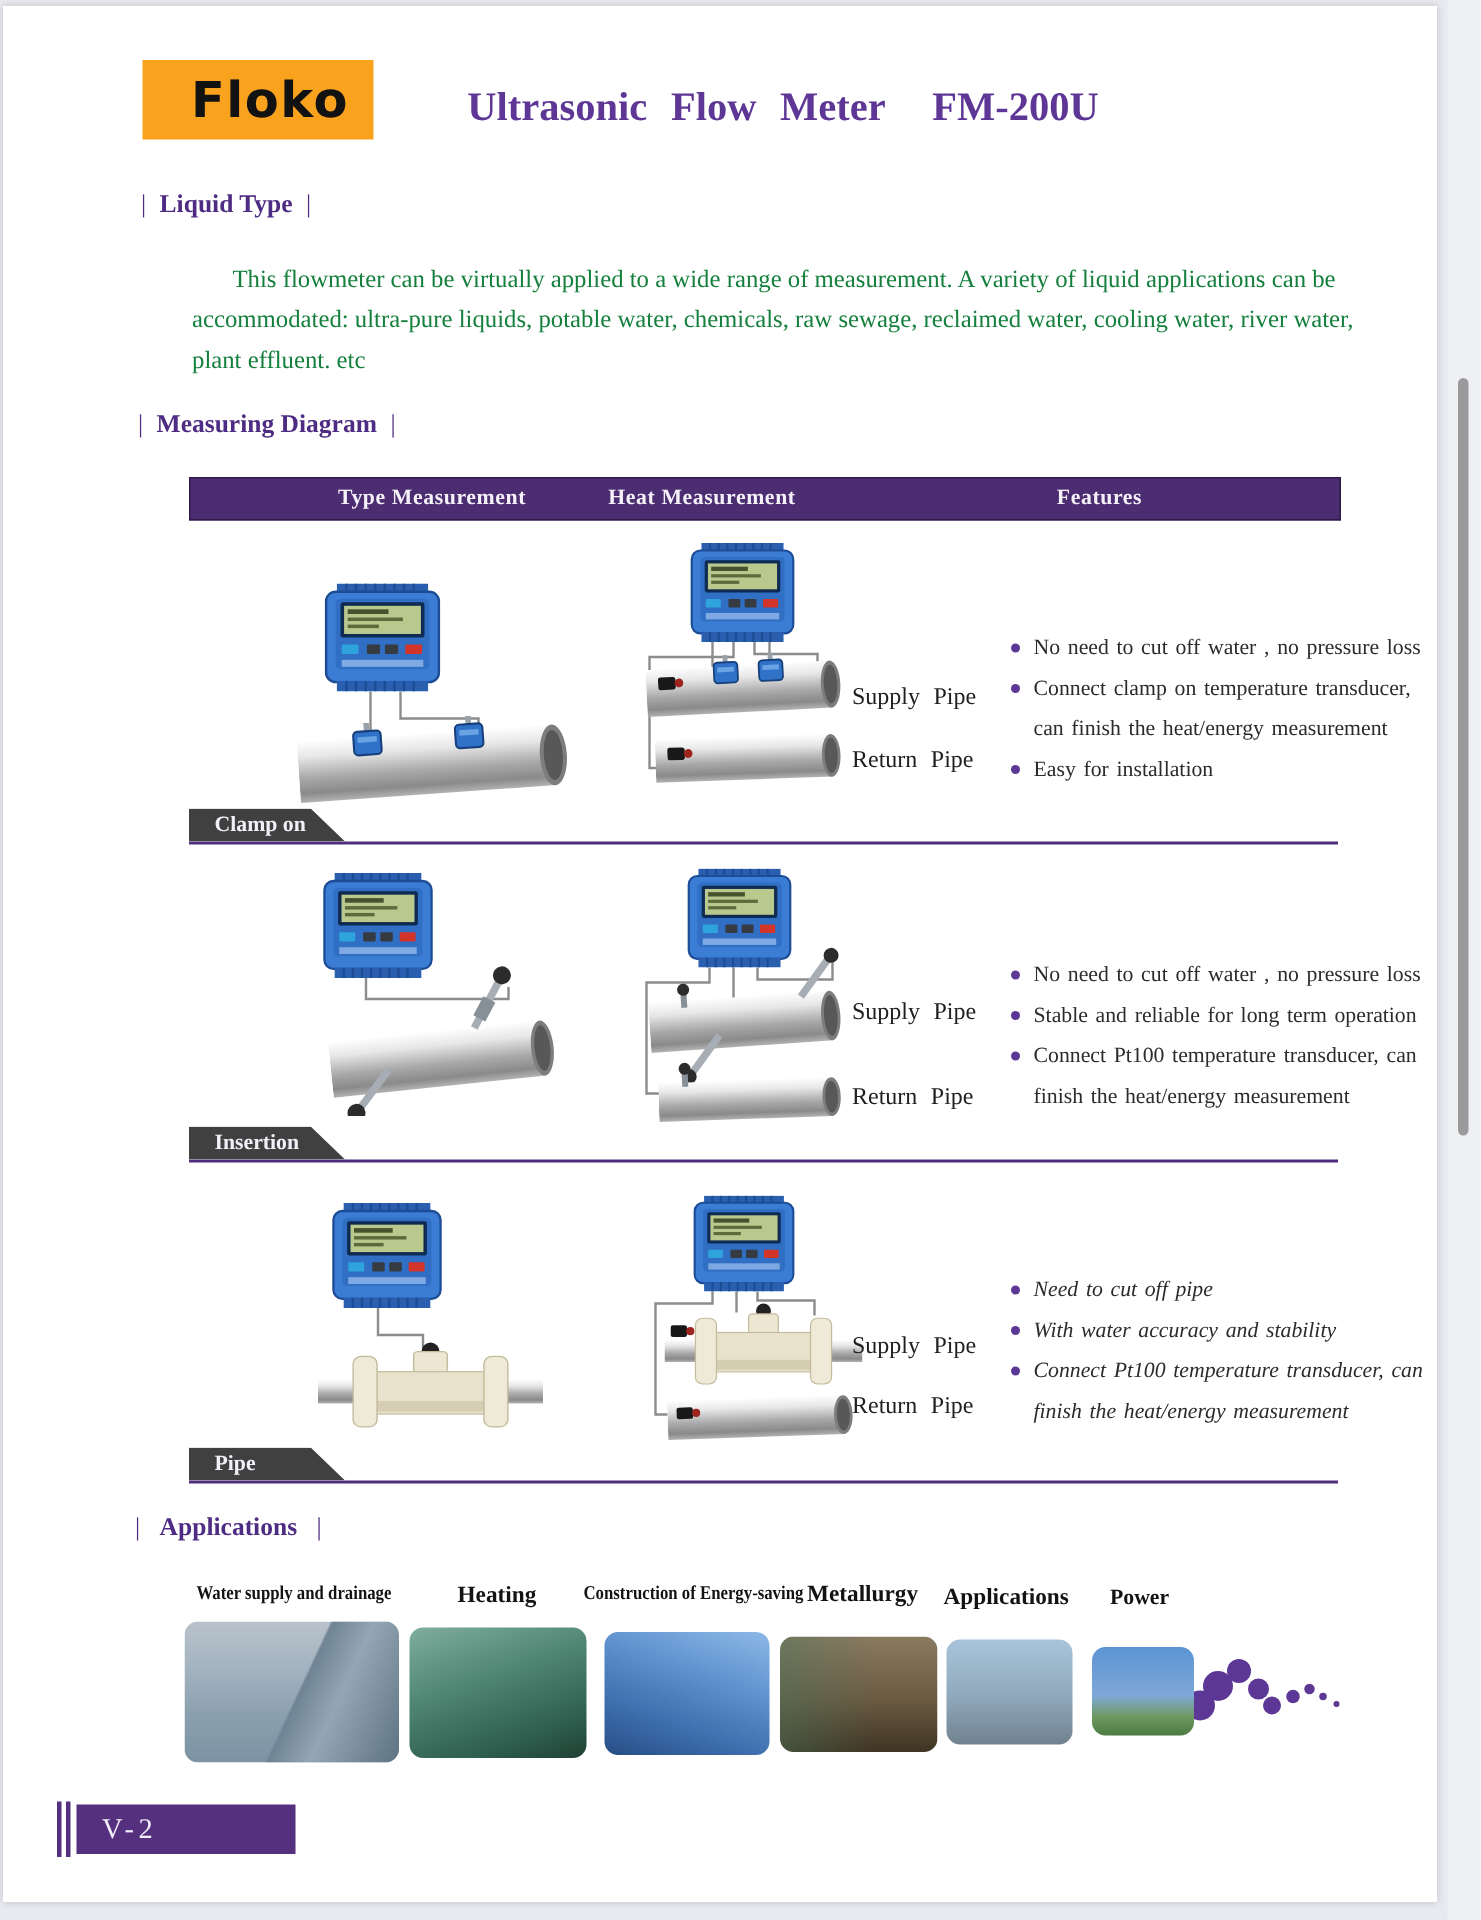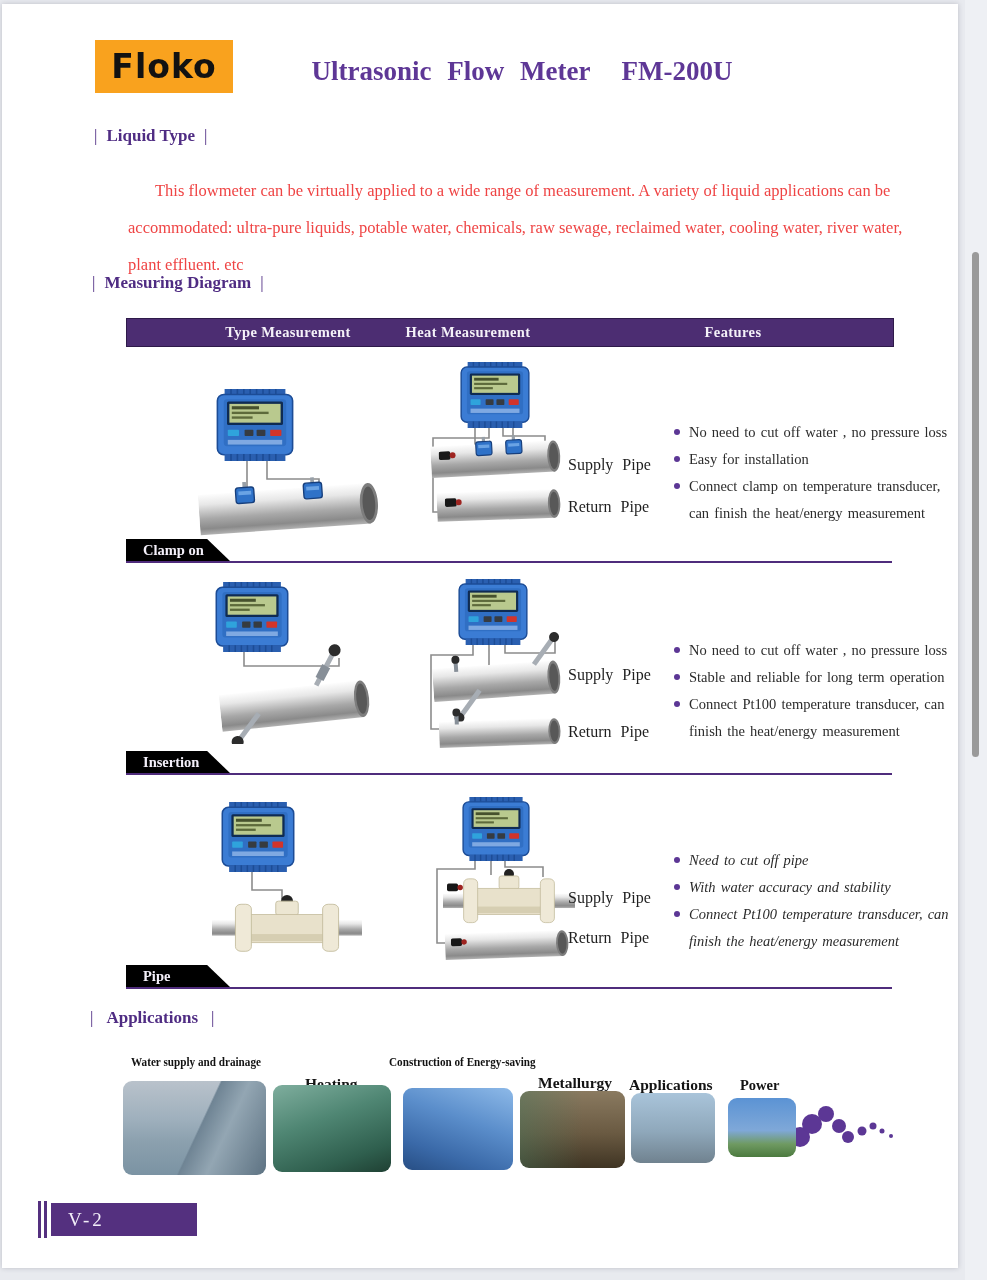--- a/index.html
+++ b/index.html
@@ -8,39 +8,39 @@
     background:#e8eaef;
     font-family:"Liberation Serif",serif;
   }
   .page{
     position:absolute;left:2px;top:4px;width:956px;height:1264px;
     background:#ffffff;box-shadow:0 0 5px rgba(40,40,60,.22);
   }
   
   .logo{
     position:absolute;left:93px;top:36px;width:138px;height:53px;
-    background:#F9A21E;display:flex;align-items:center;justify-content:center;
+    background:#F9A21E;display:flex;align-items:center;justify-content:center;padding-left:16px;
   }
   .logo span{
     font-family:"DejaVu Sans",sans-serif;font-weight:bold;font-size:33px;color:#121212;
     letter-spacing:1px;
   }
   .doc-title{
     position:absolute;left:240px;top:52px;width:560px;text-align:center;
     font-weight:bold;font-size:27px;color:#5E3796;word-spacing:9px;white-space:pre;
   }
   
   .sec-head{
     position:absolute;display:flex;gap:9px;align-items:baseline;
     color:#4F2C83;font-weight:bold;font-size:17px;
   }
   .sec-head .bar{font-weight:normal;color:#4F2C83;}
   .para{
     position:absolute;left:126px;top:168px;width:782px;
-    font-size:16.5px;line-height:37px;color:#ef4444;text-indent:27px;font-family:Liberation Serif, serif;
+    font-size:16.5px;line-height:27px;color:#15803d;text-indent:27px;font-family:Liberation Serif, serif;
   }
   
   .tbl-bar{
     position:absolute;left:124px;top:314px;width:766px;height:27px;
     background:#4C2D72;border:1px solid #2e1a49;
   }
   .tbl-bar span{
     position:absolute;top:0;height:27px;line-height:27px;text-align:center;
     color:#f4f1f8;font-weight:bold;font-size:14.5px;letter-spacing:.4px;width:220px;
   }
@@ -62,32 +62,32 @@
   }
   ul.features li .dot{
     position:absolute;left:2px;top:10px;width:6px;height:6px;border-radius:50%;
     background:#5C3795;
   }
   .banner{
     position:absolute;left:124px;width:766px;height:22px;
     border-bottom:2px solid #4F2C7C;
   }
   .banner .flag{
-    position:absolute;left:0;top:0;width:104px;height:22px;background:#000000;
+    position:absolute;left:0;top:0;width:104px;height:22px;background:#404040;
     clip-path:polygon(0 0,78% 0,100% 100%,0 100%);
     color:#f3eff9;font-weight:bold;font-size:14.5px;line-height:22px;padding-left:17px;
     box-sizing:border-box;white-space:nowrap;
   }
   
   .app-label{
     position:absolute;font-weight:bold;color:#131313;white-space:nowrap;
     transform-origin:left center;
   }
   .cond{font-size:13px;transform:scaleX(.86);}
-  .norm{font-size:15.5px;margin-top:20px;}
+  .norm{font-size:15.5px;}
   .photo{position:absolute;border-radius:9px;}
   .p1{background:
       linear-gradient(115deg,rgba(0,0,0,0) 52%,#6f8494 53%,#93a6b3 68%,#5d7282 100%),
       linear-gradient(180deg,#b9c2cb 0%,#9fb0bd 40%,#8ba0ae 65%,#7b93a3 100%);}
   .p2{background:linear-gradient(160deg,#7fae9e 0%,#4f8673 40%,#2f5f4e 78%,#1f4033 100%);}
   .p3{background:linear-gradient(200deg,#8db9e8 0%,#5b8ecb 40%,#3a69a8 75%,#274e84 100%);}
   .p4{background:linear-gradient(90deg,rgba(72,118,92,.45),rgba(0,0,0,0) 60%),
       linear-gradient(180deg,#8a7a60 0%,#6a5a42 55%,#3f3423 100%);}
   .p5{background:linear-gradient(180deg,#a9c4da 0%,#8fa8bb 55%,#70828f 100%);}
   .p6{background:linear-gradient(180deg,#5b93d4 0%,#7fa8d8 55%,#6f9a62 78%,#4c7a3f 100%);}
@@ -208,22 +208,22 @@
     </g>
     <g transform="rotate(-2 80 144)">
       <use href="#sym-pipe" x="20" y="128" width="124" height="31"></use>
       <use href="#sym-temp" x="28" y="132" width="18" height="13"></use>
     </g>
   </svg>
   <div class="pipe-label" style="left:566px;top:452px;">Supply Pipe</div>
   <div class="pipe-label" style="left:566px;top:494px;">Return Pipe</div>
   <ul class="features" style="left:654px;top:399px;width:288px;">
     <li><span class="dot"></span><span>No need to cut off water , no pressure loss</span></li>
+    <li><span class="dot"></span><span>Connect clamp on temperature transducer, can finish the heat/energy measurement</span></li>
     <li><span class="dot"></span><span>Easy for installation</span></li>
-    <li><span class="dot"></span><span>Connect clamp on temperature transducer, can finish the heat/energy measurement</span></li>
   </ul>
   <div class="banner" style="top:535px;">
     <div class="flag">Clamp on</div>
   </div>
 
   <svg class="illus" style="left:190px;top:578px;" width="190" height="162">
     <path class="wire" d="M52 70 V84 H147 V76"></path>
     <use href="#sym-controller" x="22" y="0" width="76" height="70"></use>
     <g transform="rotate(-6 100 122)">
       <use href="#sym-pipe" x="28" y="104" width="150" height="40"></use>

